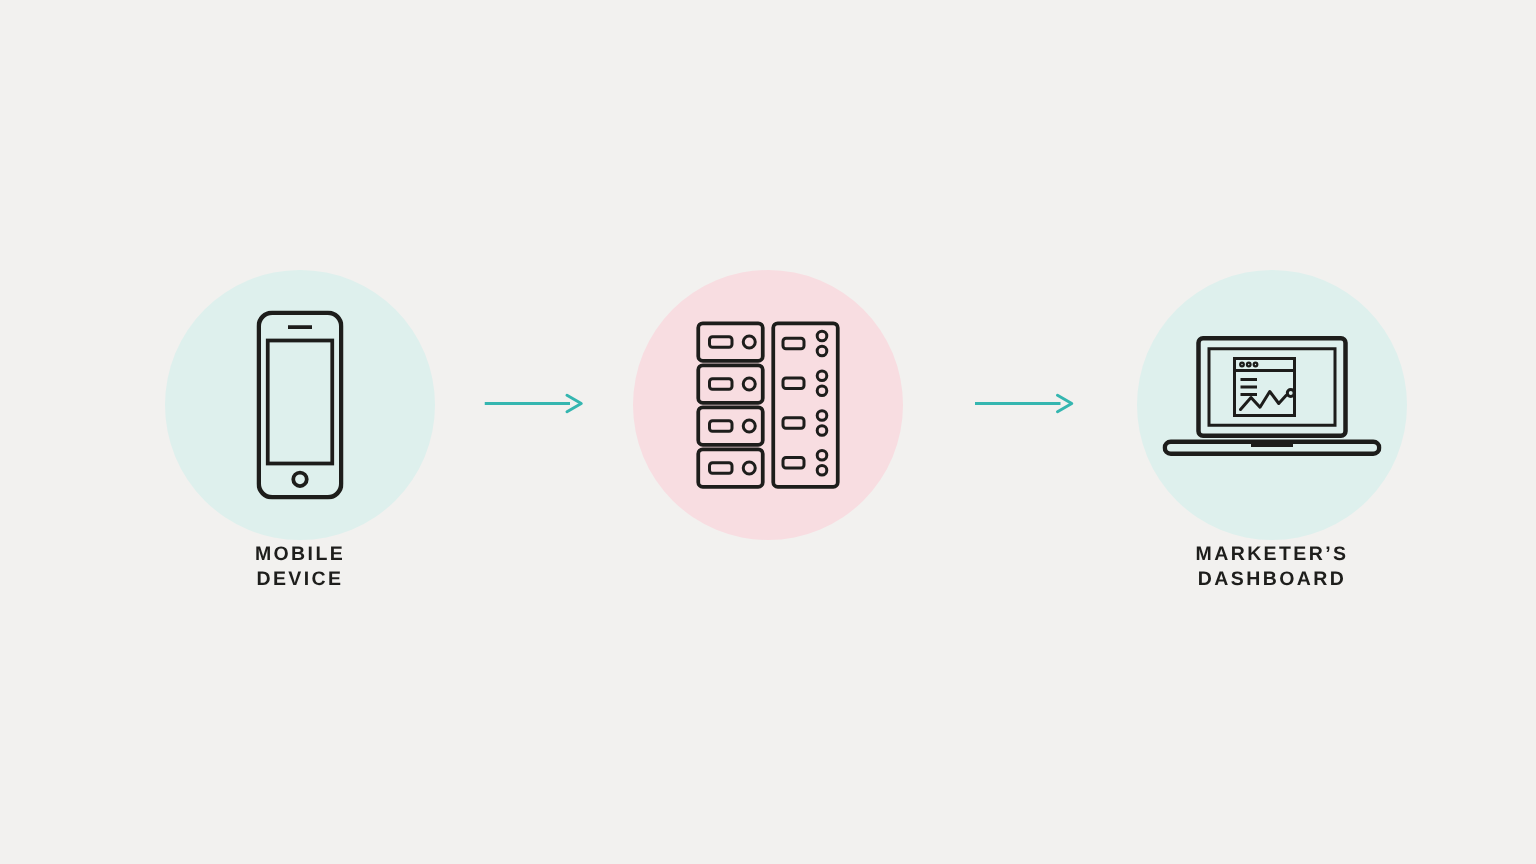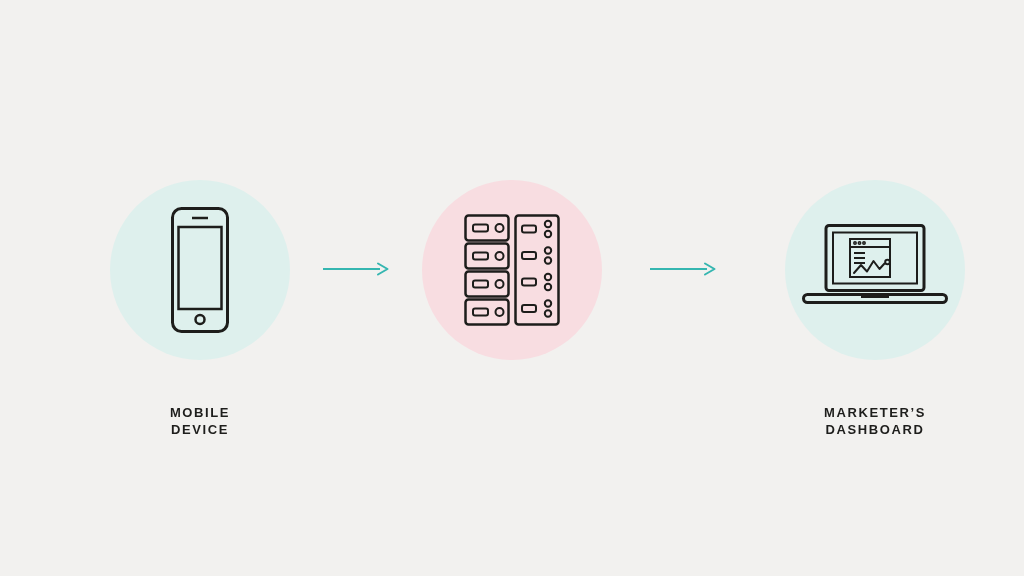--- a/index.html
+++ b/index.html
@@ -20,21 +20,20 @@
   }
   .circle {
     width: 180px;
     height: 180px;
     border-radius: 50%;
     display: flex;
     align-items: center;
     justify-content: center;
   }
   .label {
-    margin-top: 44px;
     font-size: 13px;
     font-weight: 700;
     letter-spacing: 1.6px;
     line-height: 17px;
     text-align: center;
     white-space: pre-line;
     color: #1e1e1c;
   }
   .arrow { position: absolute; top: 262px; }
   svg { display: block; }
@@ -101,21 +100,21 @@
         <circle cx="84" cy="99.5" r="3.2" stroke-width="2"></circle>
       </svg>
     </div>
   </div>
 
   <svg class="arrow" style="left:650px" width="66" height="14" viewBox="0 0 66 14" fill="none" stroke="#35b6b0">
     <line x1="0" y1="7" x2="57" y2="7" stroke-width="2"></line>
     <polyline points="55,1.5 64.5,7 55,12.5" stroke-width="2" stroke-linejoin="round" stroke-linecap="round"></polyline>
   </svg>
 
-  <div class="node" style="left:745px;width:260px">
+  <div class="node" style="left:718px;width:260px">
     <div class="circle" style="background-color: rgb(222, 240, 237);">
       <svg width="146" height="92" viewBox="0 0 146 92" fill="none" stroke="#1d1d1b">
 
         <rect x="24" y="1.5" width="98" height="65" rx="3" stroke-width="3"></rect>
         <rect x="31" y="8.5" width="84" height="51" stroke-width="2"></rect>
 
         <rect x="48" y="15" width="40" height="38" stroke-width="2"></rect>
         <line x1="48" y1="23" x2="88" y2="23" stroke-width="2"></line>
         <circle cx="53" cy="19" r="1.2" stroke-width="1.5"></circle>
         <circle cx="57.5" cy="19" r="1.2" stroke-width="1.5"></circle>

